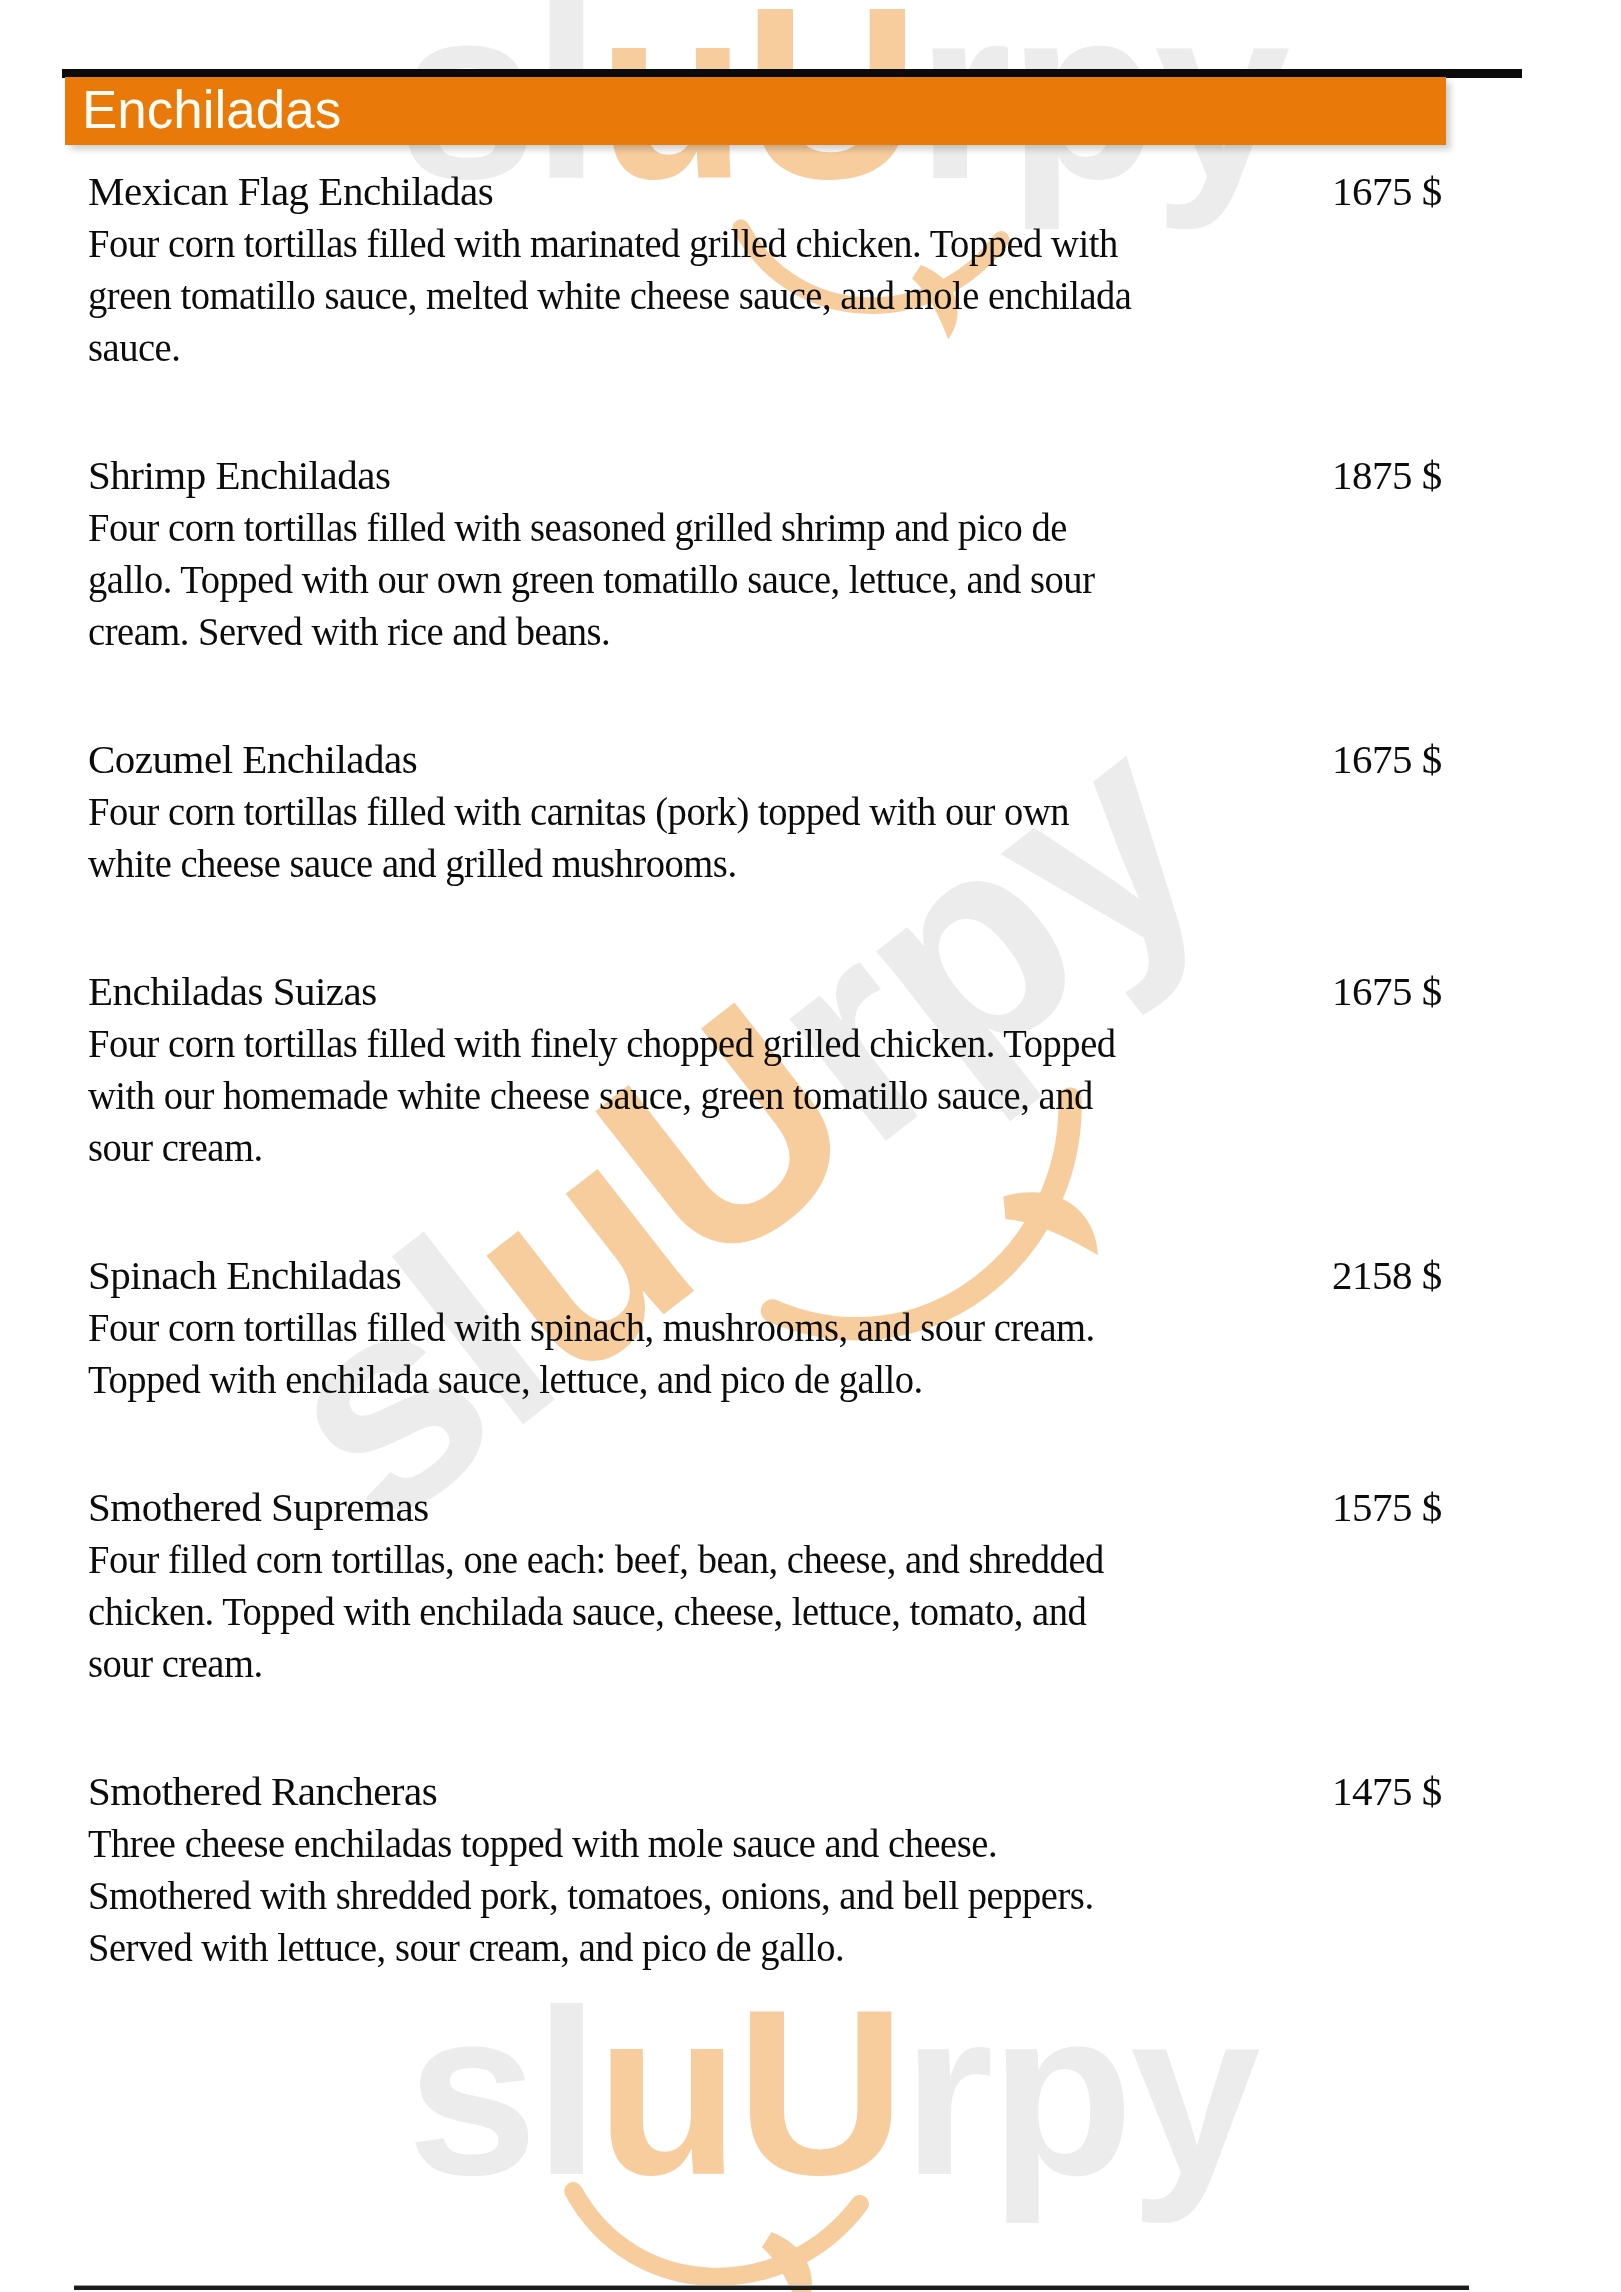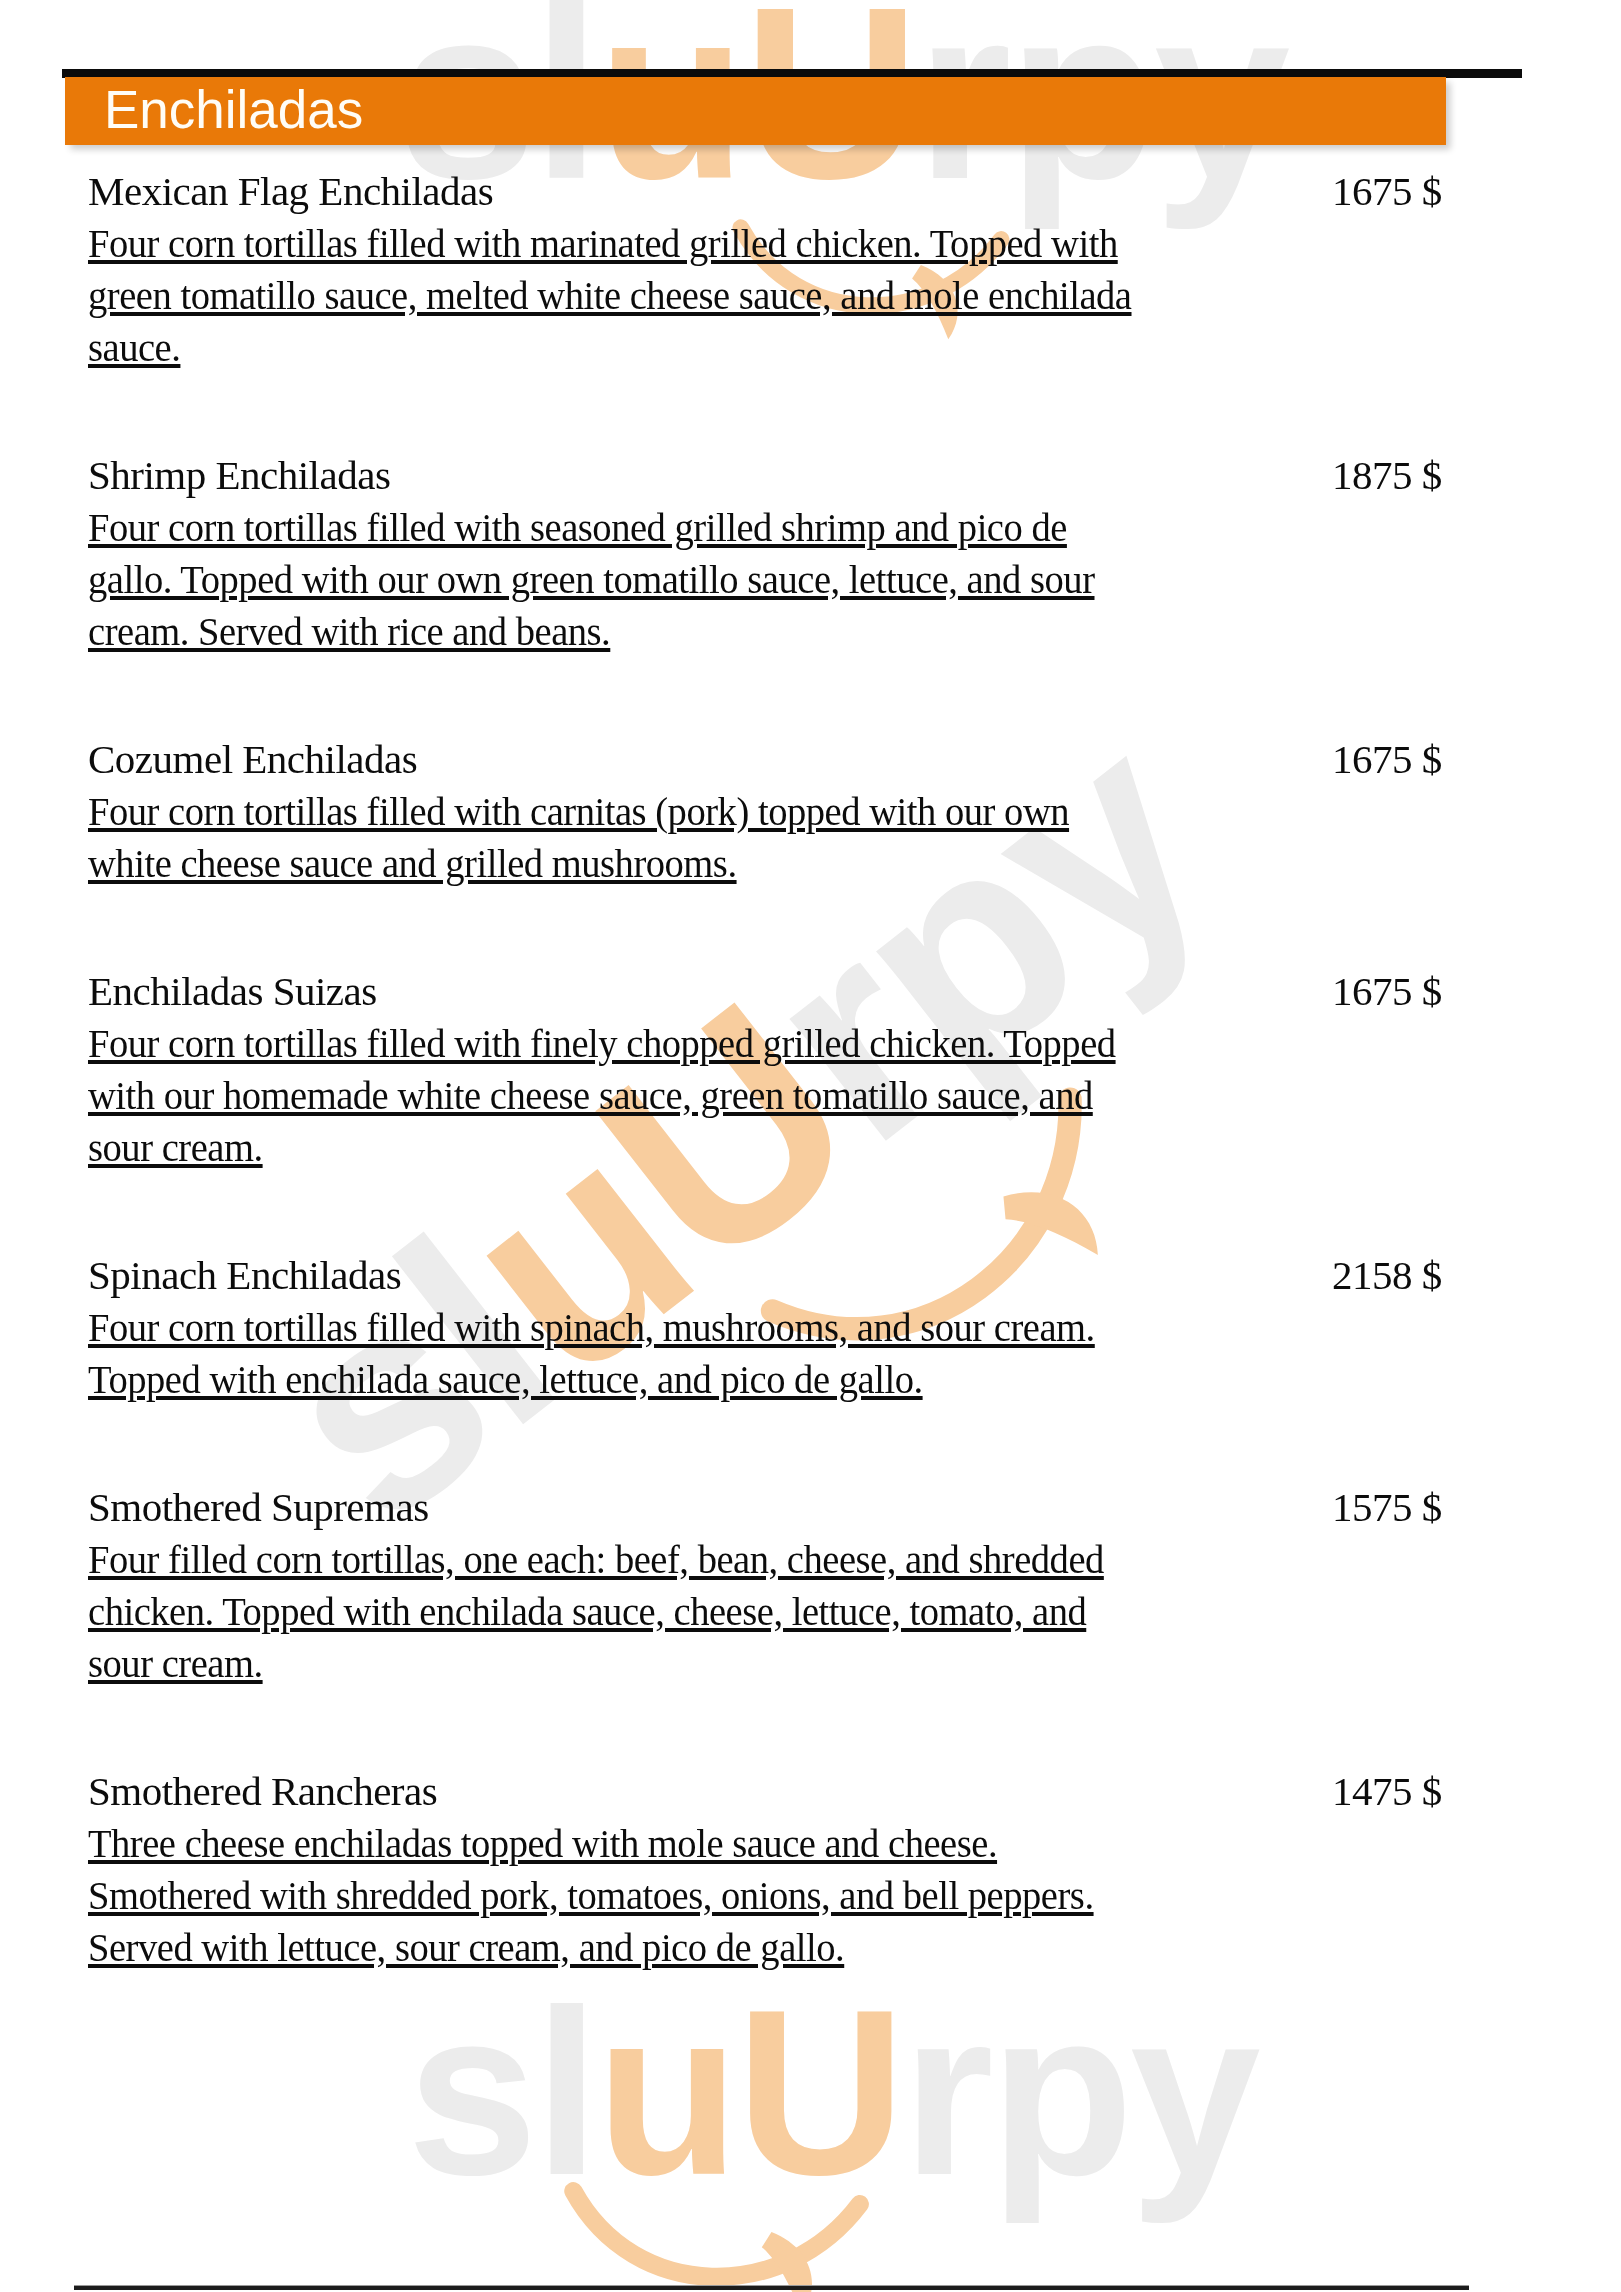--- a/index.html
+++ b/index.html
@@ -37,34 +37,34 @@
   .top-bar{
     position:absolute;left:62px;top:69px;width:1460px;height:8.8px;
     background:var(--bar-black,#0b0b0b);z-index:3;
   }
   .section-header{
     position:absolute;left:65px;top:77px;width:1381px;height:68px;
     background:var(--header-orange,#e97908);
     z-index:3;
     box-shadow:4.9px 4.9px 6.9px rgba(0,0,0,0.20);
     box-sizing:border-box;
-    padding-left:39px;
+    padding-left:17px;
     font-family:"Liberation Sans", sans-serif;
     font-size:53px;
     line-height:65px;
     color:var(--header-text,#fffdf6);
   }
 
   
   .menu{
     position:absolute;left:88px;top:165px;width:1402px;z-index:2;
     font-size:41px;
     letter-spacing:-0.5px;
   }
-  .item{margin-bottom:76px;text-decoration:underline;}
+  .item{margin-bottom:76px;}
   .item-head{position:relative;height:52px;line-height:52px;}
   .item-title{display:inline-block;}
   .item-price{position:absolute;left:1244px;top:0;}
   .item-desc{
     line-height:52px;
     transform:scaleX(0.94);
     transform-origin:0 0;
     white-space:nowrap;
   }
 

